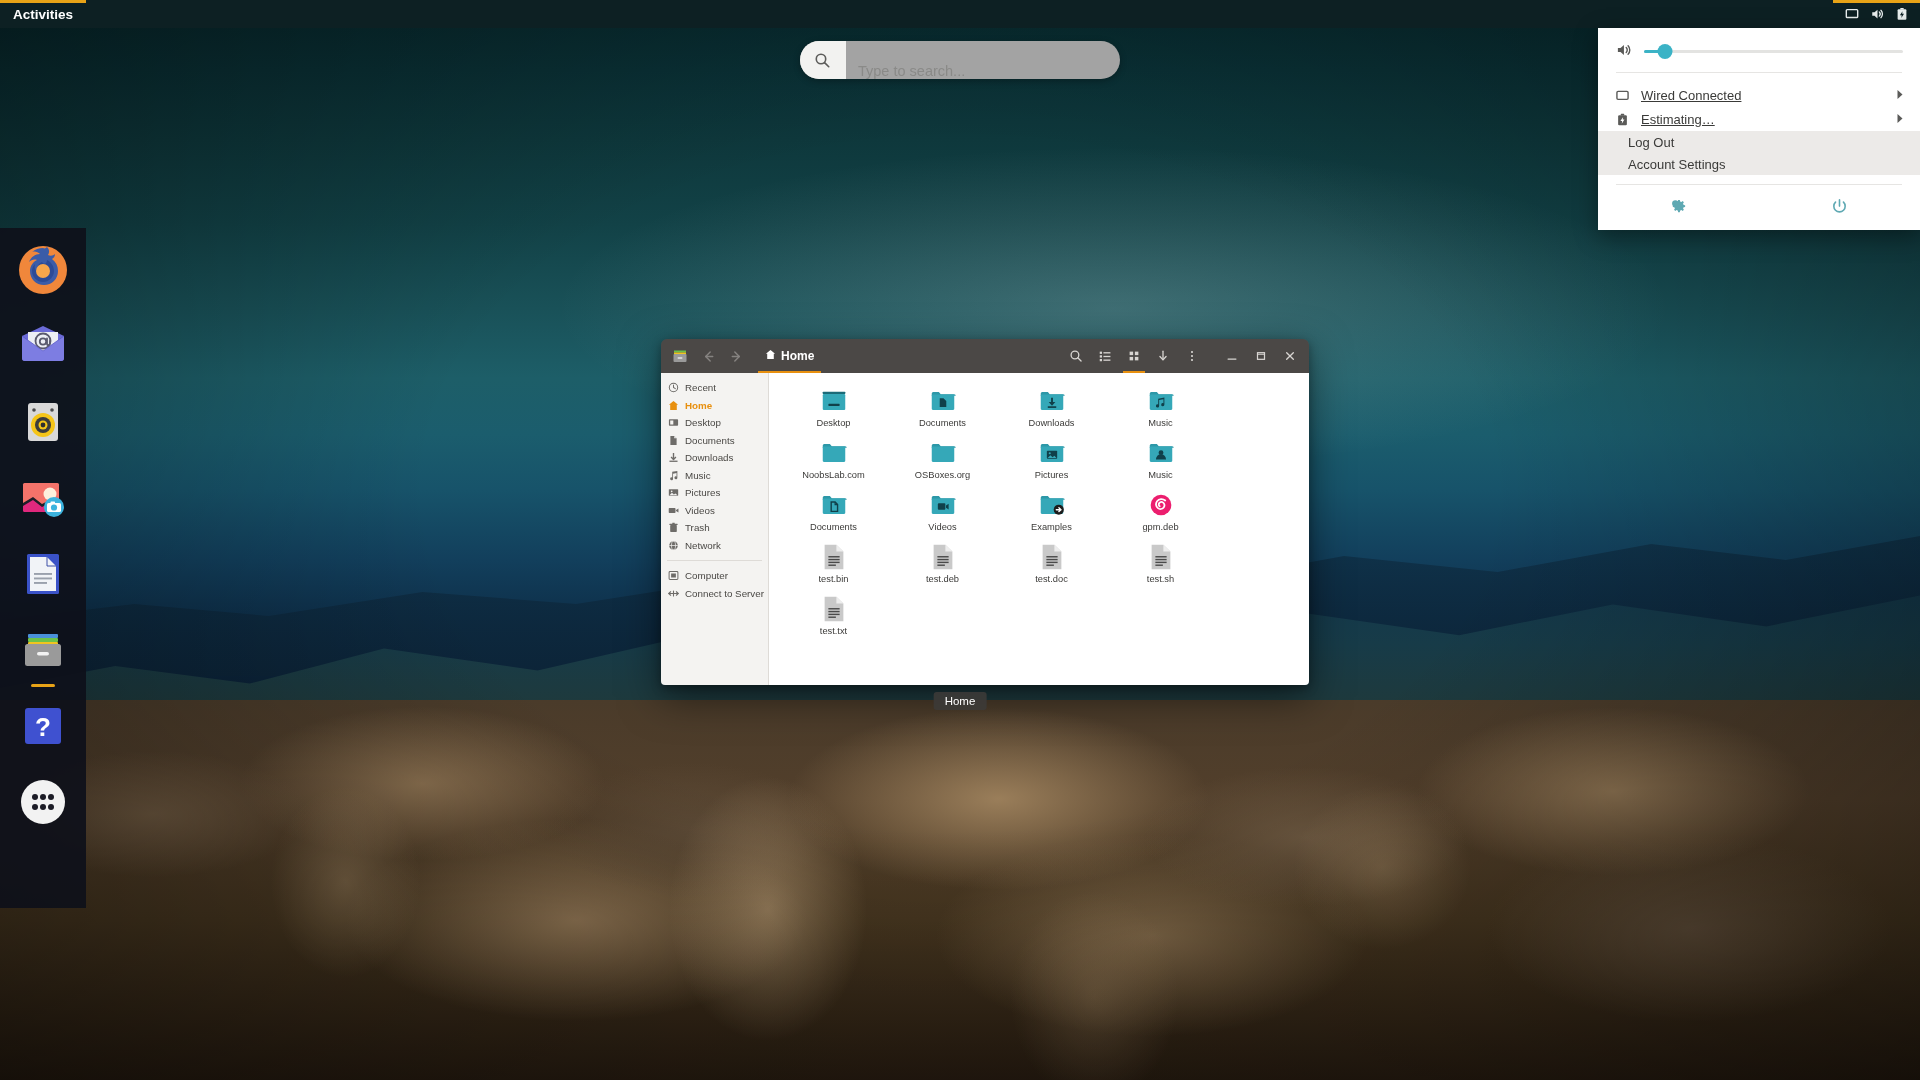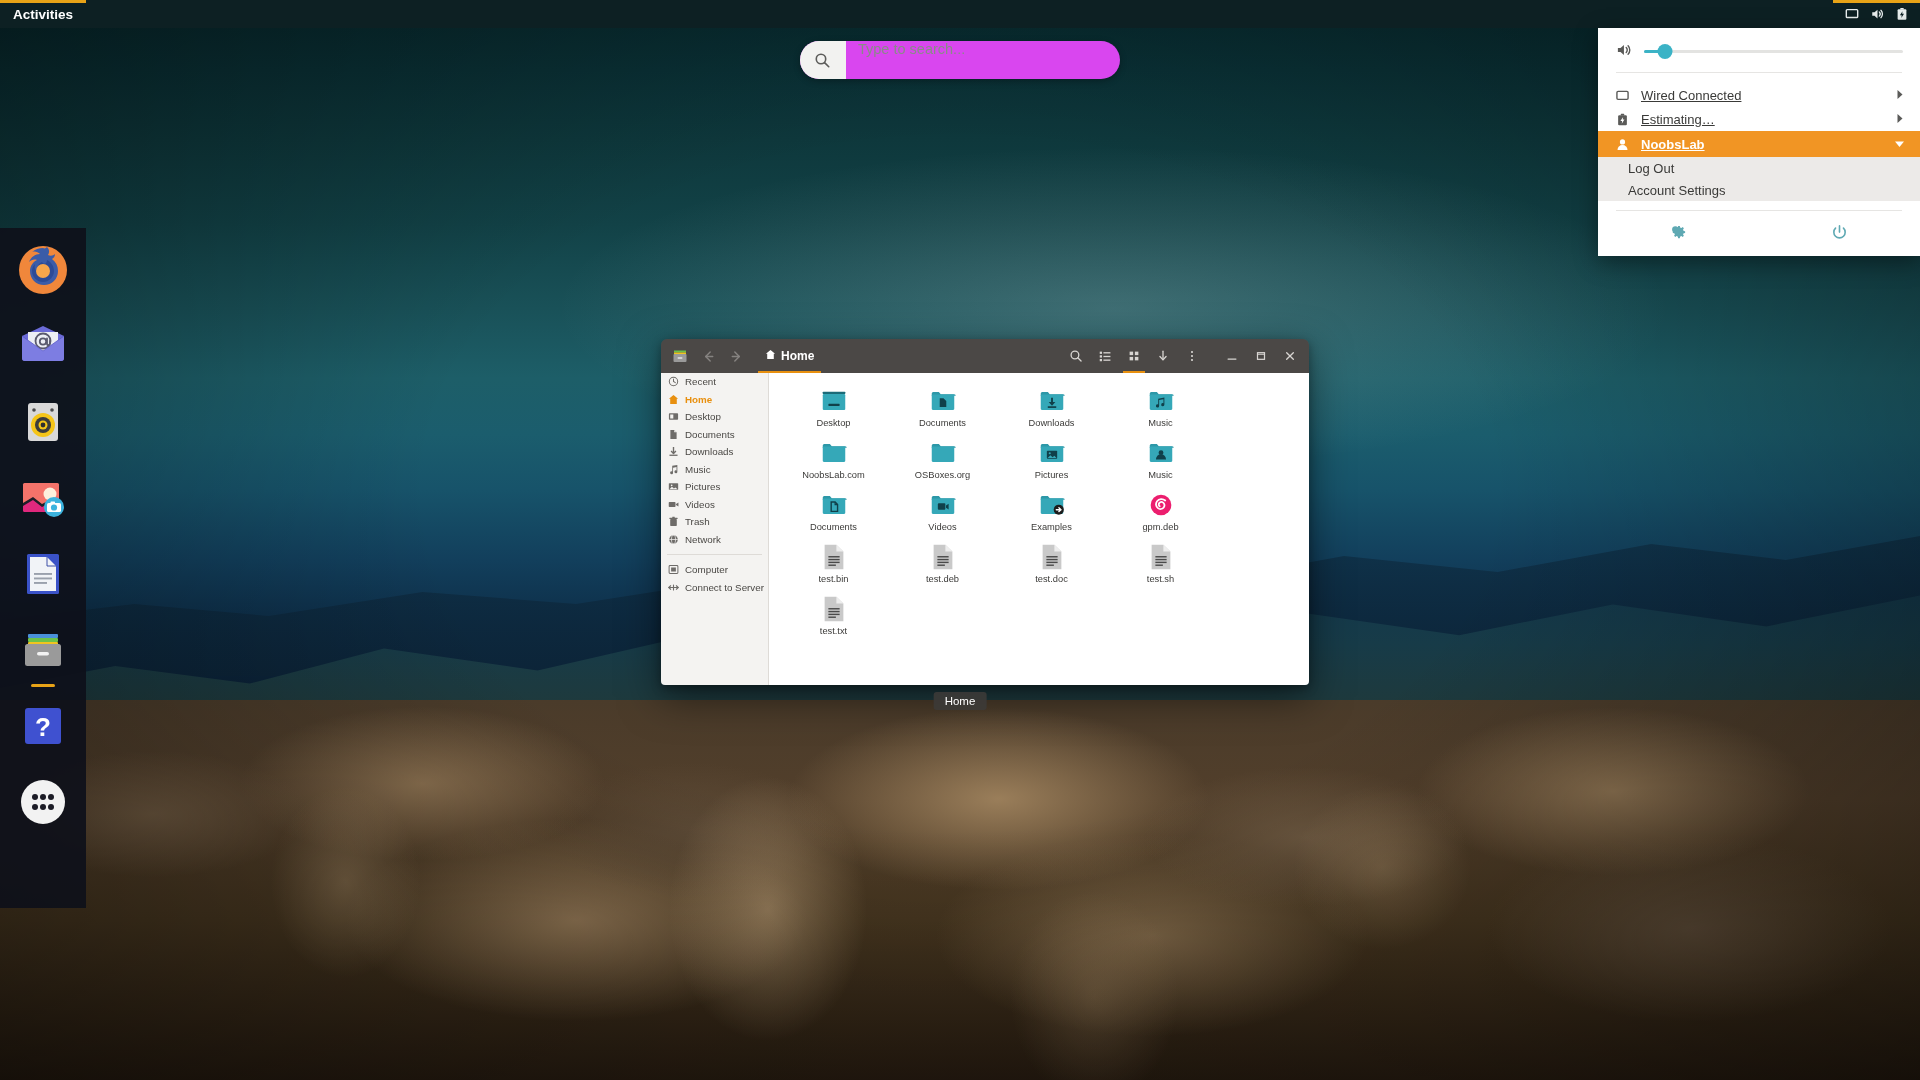--- a/index.html
+++ b/index.html
@@ -93,22 +93,22 @@
   #statusarea::after {
     content:""; position:absolute; left:0; right:0; top:0; height:3px; background:#e8a317;
   }
   #statusarea svg { display:block; }
 
   
   #searchwrap {
     position:absolute; left:50%; transform:translateX(-50%); top:41px; z-index:38;
   }
   #searchbar {
-    width:320px; height:38px; border-radius:19px; background:#d946ef;
-    display:flex; align-items:flex-start; box-shadow:0 2px 7px rgba(0,0,0,0.30);
+    width:320px; height:38px; border-radius:19px; background:#a3a3a3;
+    display:flex; align-items:flex-end; box-shadow:0 2px 7px rgba(0,0,0,0.30);
     overflow:hidden;
   }
   #searchicon {
     width:46px; height:38px; display:flex; align-items:center; justify-content:center;
     background:#f2f2f0; border-right:1px solid #f2f2f0;
   }
   #searchinput {
     flex:1; border:none; outline:none; background:transparent;
     font-family:"Liberation Sans", sans-serif; font-size:14.5px; color:#2e3436;
     padding:0 12px;
@@ -156,21 +156,21 @@
     cursor:pointer;
   }
   #fw-crumb::after {
     content:""; position:absolute; left:0; right:0; bottom:-3px; height:2.5px; background:#e8900f;
   }
   #fw-actions { margin-left:auto; display:flex; align-items:center; gap:1px; }
   #fw-wctl { display:flex; align-items:center; gap:1px; margin-left:12px; }
   #fw-body { flex:1; display:flex; min-height:0; }
   #fw-sidebar {
     width:108px; background:#f4f3f1; border-right:1px solid #dedbd7;
-    flex-shrink:0; overflow:hidden;
+    padding-top:6px; flex-shrink:0; overflow:hidden;
   }
   .sb-item {
     display:flex; align-items:center; gap:6px; height:17.5px; padding:0 7px;
     font-size:9.8px; color:#4a4845; cursor:pointer; white-space:nowrap;
   }
   .sb-item.sel { color:#e8900f; font-weight:bold; }
   .sb-item .sbico { width:11px; height:11px; flex-shrink:0; display:flex;
     align-items:center; justify-content:center; }
   .sb-sep { height:1px; background:#dedbd7; margin:6px 6px; }
   #fw-content {
@@ -875,34 +875,20 @@
       </svg>
     </span>
     <span class="smlabel">Estimating…</span>
     <span>
       <svg width="9" height="11" viewBox="0 0 9 11">
           <path d="M1.5 1l5 4.5-5 4.5z" fill="#5a5a58"></path>
         </svg>
     </span>
   </div>
 
-  <div class="sm-row hl">
-    <span class="smico">
-      <svg width="13" height="13" viewBox="0 0 14 14" fill="#ffffff">
-        <circle cx="7" cy="4.2" r="2.8"></circle>
-        <path d="M1.6 13a5.4 5.4 0 0110.8 0z"></path>
-        </svg>
-    </span>
-    <span class="smlabel">NoobsLab</span>
-    <span>
-      <svg width="11" height="9" viewBox="0 0 11 9">
-          <path d="M1 1.5h9L5.5 7z" fill="#ffffff"></path>
-        </svg>
-    </span>
-  </div>
 
   <div class="sm-sub">
     <span>Log Out</span>
   </div>
   <div class="sm-sub">
     <span>Account Settings</span>
   </div>
 
   <div style="height:9px"></div>
   <div class="sm-sep"></div>

